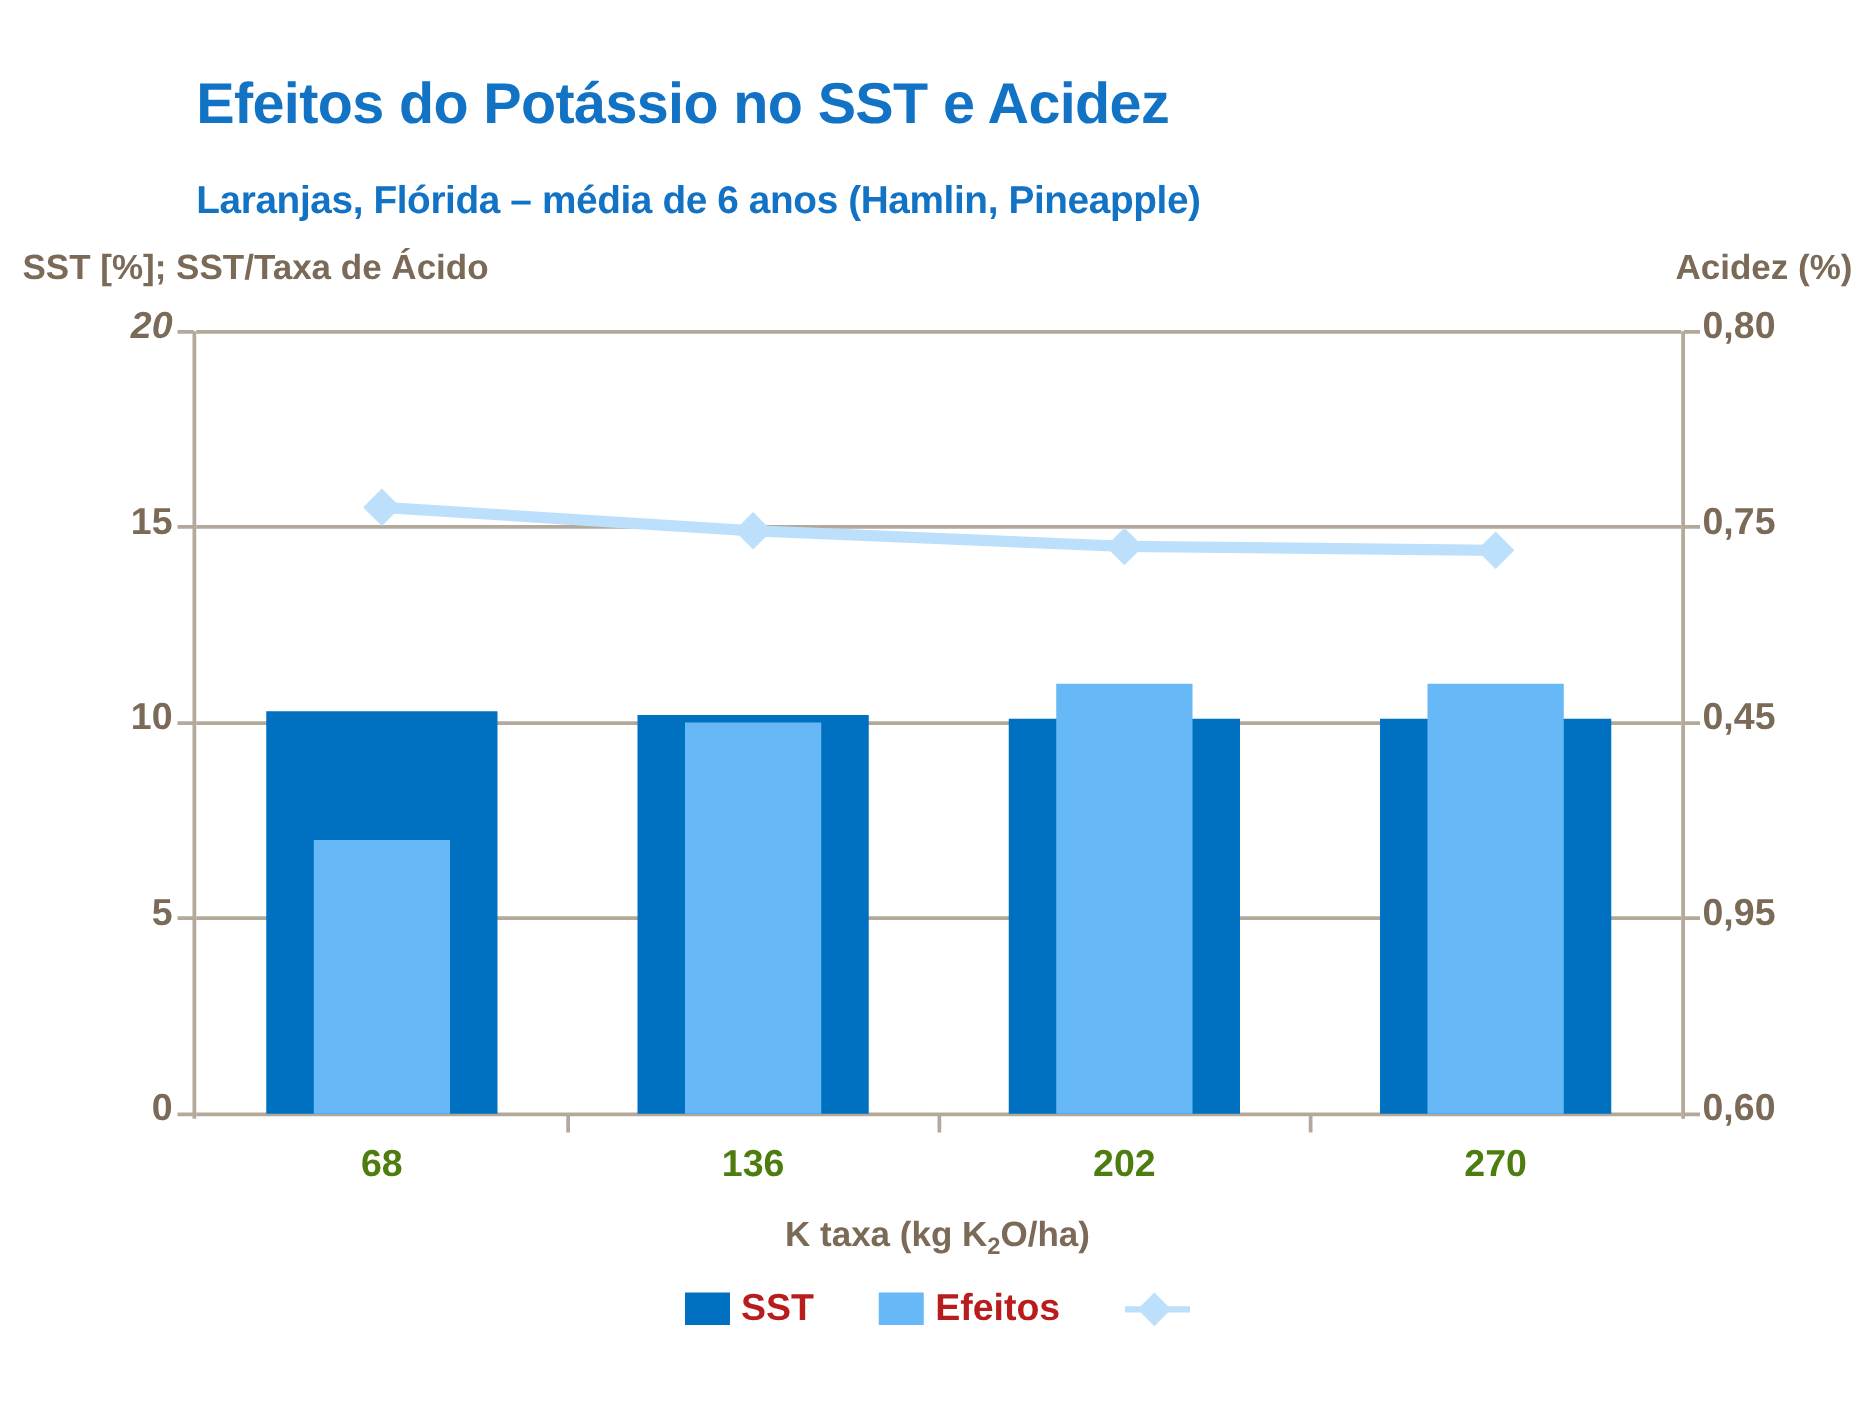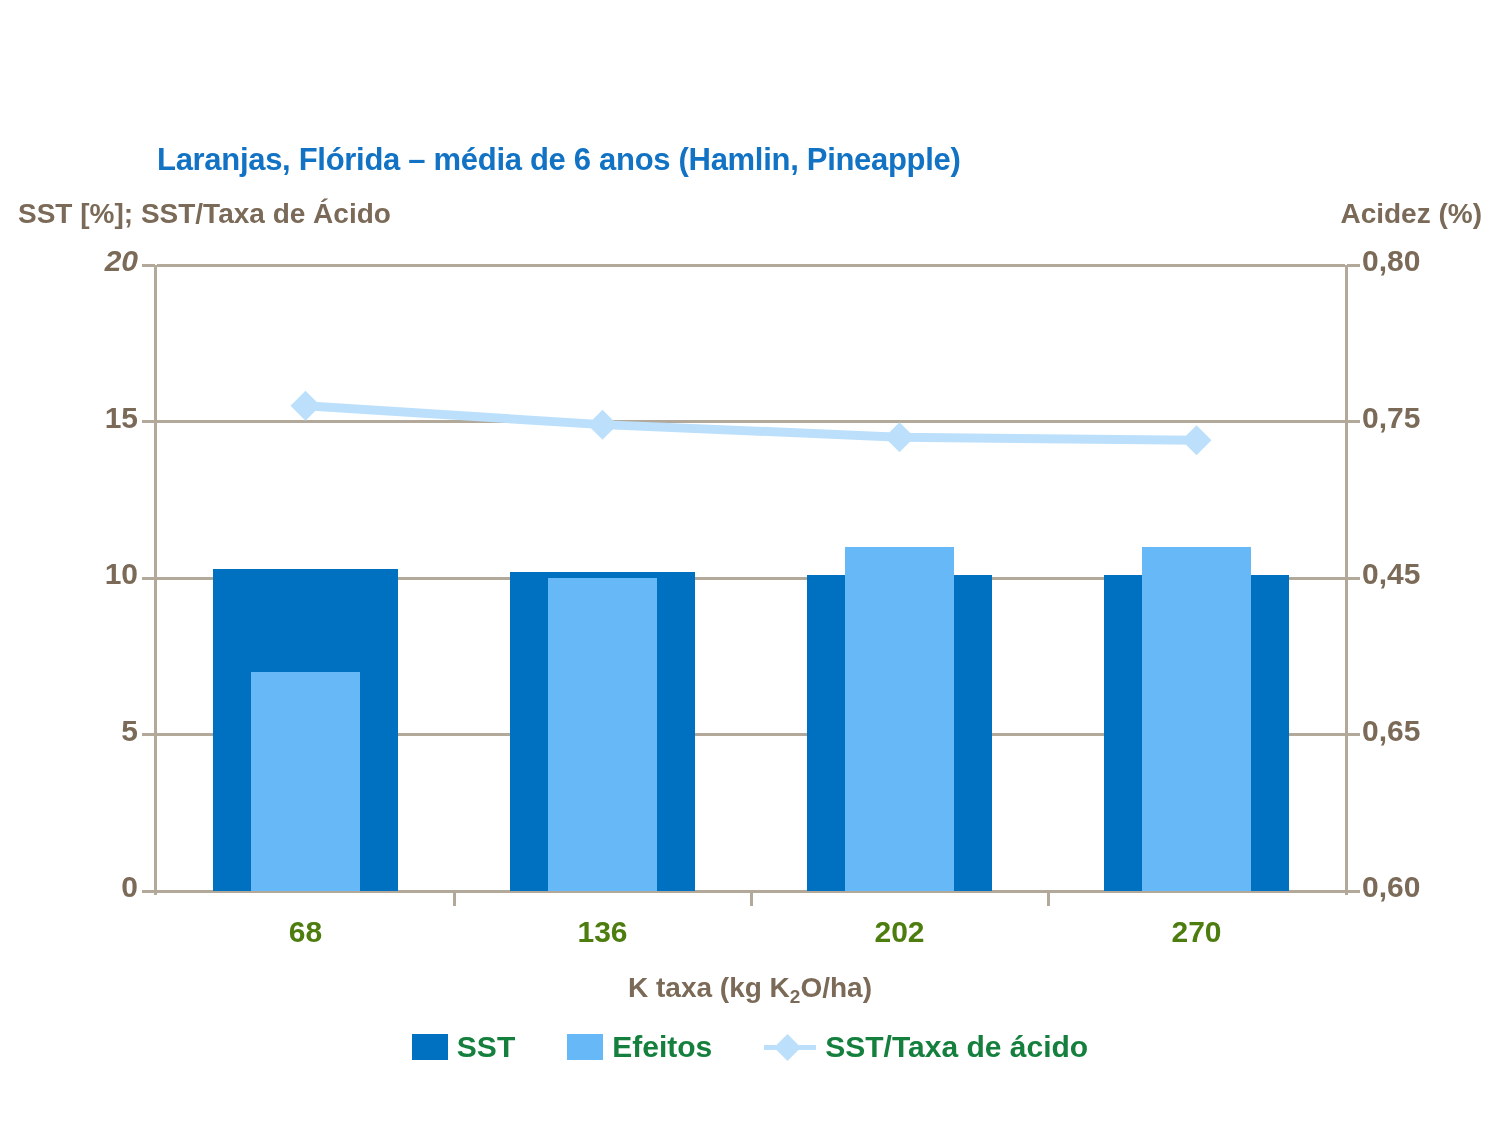--- a/index.html
+++ b/index.html
@@ -74,40 +74,41 @@
   .line-layer{position:absolute;left:0;top:0;width:1188px;height:626px;z-index:3;
     overflow:visible;pointer-events:none;}
 
   
   .legend{
     position:absolute;left:0;right:0;top:1030px;
     display:flex;justify-content:center;align-items:center;gap:52px;
   }
   .legend-item{display:flex;align-items:center;gap:9px;}
   .legend-swatch{width:36px;height:26px;}
-  .legend-label{font-size:30px;font-weight:bold;color:#15803d;white-space:nowrap;}
+  .legend-label{font-size:30px;font-weight:bold;color:#b91c1c;white-space:nowrap;}
   .legend-line{position:relative;width:52px;height:26px;}
   .legend-line .lseg{
     position:absolute;left:0;top:11px;width:52px;height:5px;background:#BCE0FB;
   }
   .legend-line .ldia{
     position:absolute;left:14px;top:4px;width:19px;height:19px;background:#BCE0FB;
     transform:rotate(45deg);
   }
   .ref{
     position:absolute;right:170px;top:1086px;
     font-size:27px;font-weight:bold;font-style:italic;color:#7A6A57;
     white-space:nowrap;
   }
 </style>
 </head>
 <body>
 
 <div class="canvas">
 
+  <div class="title">Efeitos do Potássio no SST e Acidez</div>
   <div class="subtitle">Laranjas, Flórida – média de 6 anos (Hamlin, Pineapple)</div>
 
   <div class="axis-title" id="left-axis-title">SST [%]; SST/Taxa de Ácido</div>
   <div class="axis-title" id="right-axis-title">Acidez (%)</div>
 
   <div id="x-axis-title" class="axis-title-x" style="position:absolute;">
     <span>K taxa (kg K</span><sub>2</sub><span>O/ha)</span>
   </div>
 
   <div class="plot" id="plot">
@@ -158,21 +159,21 @@
       <div class="tl tl-left" style="top: 244px; font-style: italic;">20</div>
       <div class="tl tl-left" style="top: 400.5px;">15</div>
       <div class="tl tl-left" style="top: 557px;">10</div>
       <div class="tl tl-left" style="top: 713.5px;">5</div>
       <div class="tl tl-left" style="top: 870px;">0</div>
     </div>
   <div id="ytick-right-holder">
       <div class="tl tl-right" style="top: 244px;">0,80</div>
       <div class="tl tl-right" style="top: 400.5px;">0,75</div>
       <div class="tl tl-right" style="top: 557px;">0,45</div>
-      <div class="tl tl-right" style="top: 713.5px;">0,65</div>
+      <div class="tl tl-right" style="top: 713.5px;">0,95</div>
       <div class="tl tl-right" style="top: 870px;">0,60</div>
     </div>
   <div id="cat-holder">
       <div class="cat-label" style="left: 305.5px;">68</div>
       <div class="cat-label" style="left: 602.5px;">136</div>
       <div class="cat-label" style="left: 899.5px;">202</div>
       <div class="cat-label" style="left: 1196.5px;">270</div>
     </div>
 
   <div class="legend">
@@ -182,17 +183,16 @@
     </div>
     <div class="legend-item">
       <span class="legend-swatch" id="sw1" style="background: rgb(102, 184, 247);"></span>
       <span class="legend-label">Efeitos</span>
     </div>
     <div class="legend-item">
       <span class="legend-line">
         <span class="lseg" id="lseg0" style="background: rgb(188, 224, 251);"></span>
           <span class="ldia" id="ldia0" style="background: rgb(188, 224, 251);"></span>
       </span>
-      <span class="legend-label">SST/Taxa de ácido</span>
     </div>
   </div>
 
 </div>
 
 </body></html>

